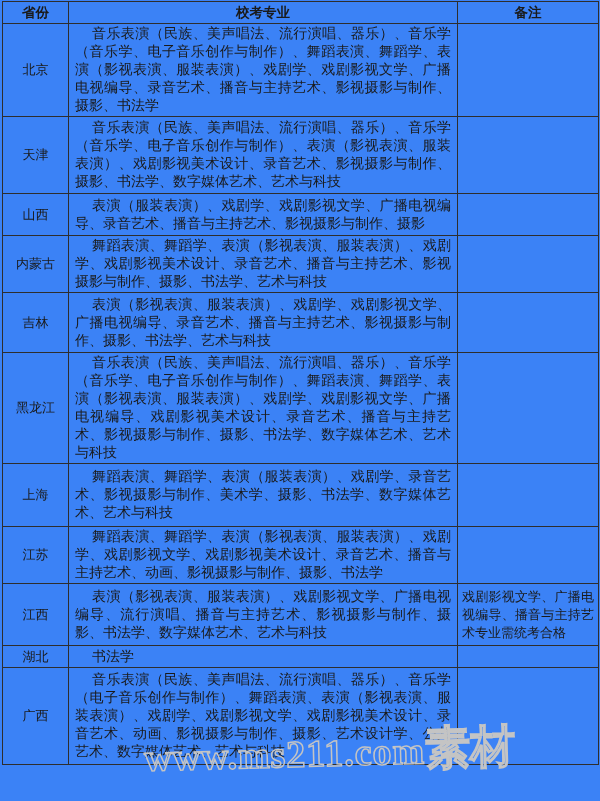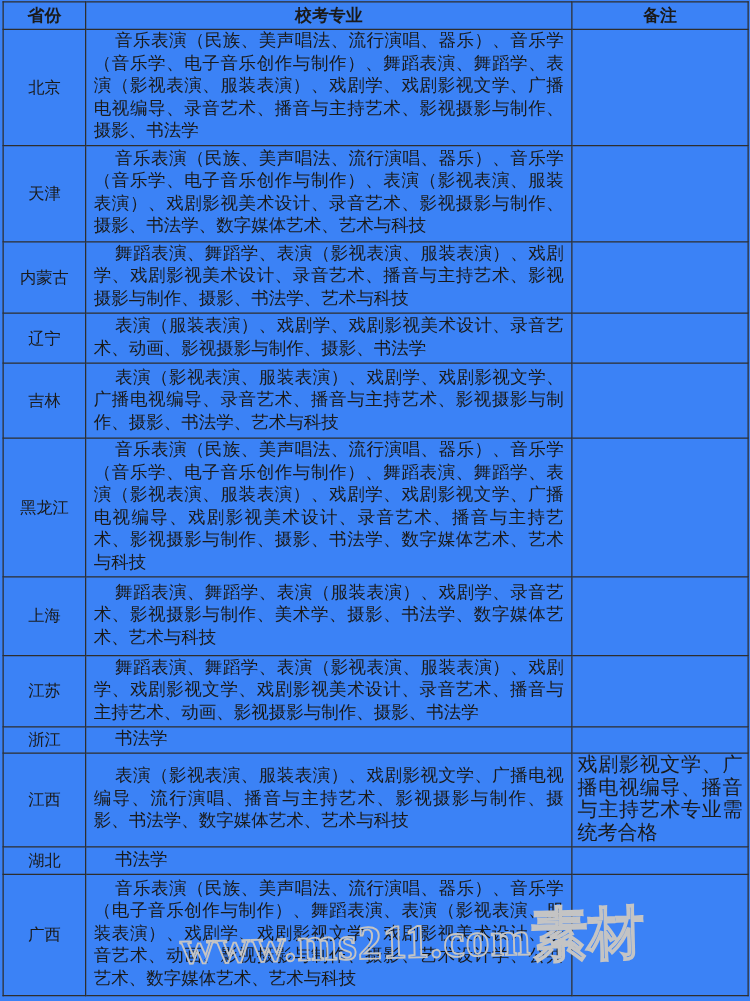--- a/index.html
+++ b/index.html
@@ -42,21 +42,21 @@
     padding: 0 2px;
   }
   td.majors {
     font-size: 14px;
     line-height: 18px;
     text-align: justify;
     text-indent: 17px;
     padding: 1px 6px;
   }
   td.note {
-    font-size: 16px;
+    font-size: 13px;
     line-height: 18px;
     text-align: justify;
     padding: 1px 4px;
     vertical-align: middle;
   }
   .watermark {
     position: absolute;
     left: 144px;
     top: 721px;
     white-space: nowrap;
@@ -97,53 +97,48 @@
       <tr style="height:81px">
         <td class="prov">北京</td>
         <td class="majors">音乐表演（民族、美声唱法、流行演唱、器乐）、音乐学（音乐学、电子音乐创作与制作）、舞蹈表演、舞蹈学、表演（影视表演、服装表演）、戏剧学、戏剧影视文学、广播电视编导、录音艺术、播音与主持艺术、影视摄影与制作、摄影、书法学</td>
         <td class="note"></td>
       </tr>
       <tr style="height:77px">
         <td class="prov">天津</td>
         <td class="majors">音乐表演（民族、美声唱法、流行演唱、器乐）、音乐学（音乐学、电子音乐创作与制作）、表演（影视表演、服装表演）、戏剧影视美术设计、录音艺术、影视摄影与制作、摄影、书法学、数字媒体艺术、艺术与科技</td>
         <td class="note"></td>
       </tr>
+      <tr style="height:42px">
+        <td class="prov">山西</td>
+        <td class="majors">表演（服装表演）、戏剧学、戏剧影视文学、广播电视编导、录音艺术、播音与主持艺术、影视摄影与制作、摄影</td>
+        <td class="note"></td>
+      </tr>
       <tr style="height:56px">
         <td class="prov">内蒙古</td>
         <td class="majors">舞蹈表演、舞蹈学、表演（影视表演、服装表演）、戏剧学、戏剧影视美术设计、录音艺术、播音与主持艺术、影视摄影与制作、摄影、书法学、艺术与科技</td>
-        <td class="note"></td>
-      </tr>
-      <tr style="height:40px">
-        <td class="prov">辽宁</td>
-        <td class="majors">表演（服装表演）、戏剧学、戏剧影视美术设计、录音艺术、动画、影视摄影与制作、摄影、书法学</td>
         <td class="note"></td>
       </tr>
       <tr style="height:60px">
         <td class="prov">吉林</td>
         <td class="majors">表演（影视表演、服装表演）、戏剧学、戏剧影视文学、广播电视编导、录音艺术、播音与主持艺术、影视摄影与制作、摄影、书法学、艺术与科技</td>
         <td class="note"></td>
       </tr>
       <tr style="height:100px">
         <td class="prov">黑龙江</td>
         <td class="majors">音乐表演（民族、美声唱法、流行演唱、器乐）、音乐学（音乐学、电子音乐创作与制作）、舞蹈表演、舞蹈学、表演（影视表演、服装表演）、戏剧学、戏剧影视文学、广播电视编导、戏剧影视美术设计、录音艺术、播音与主持艺术、影视摄影与制作、摄影、书法学、数字媒体艺术、艺术与科技</td>
         <td class="note"></td>
       </tr>
       <tr style="height:63px">
         <td class="prov">上海</td>
         <td class="majors">舞蹈表演、舞蹈学、表演（服装表演）、戏剧学、录音艺术、影视摄影与制作、美术学、摄影、书法学、数字媒体艺术、艺术与科技</td>
         <td class="note"></td>
       </tr>
       <tr style="height:56px">
         <td class="prov">江苏</td>
         <td class="majors">舞蹈表演、舞蹈学、表演（影视表演、服装表演）、戏剧学、戏剧影视文学、戏剧影视美术设计、录音艺术、播音与主持艺术、动画、影视摄影与制作、摄影、书法学</td>
-        <td class="note"></td>
-      </tr>
-      <tr style="height:20px">
-        <td class="prov">浙江</td>
-        <td class="majors">书法学</td>
         <td class="note"></td>
       </tr>
       <tr style="height:62px">
         <td class="prov">江西</td>
         <td class="majors">表演（影视表演、服装表演）、戏剧影视文学、广播电视编导、流行演唱、播音与主持艺术、影视摄影与制作、摄影、书法学、数字媒体艺术、艺术与科技</td>
         <td class="note">戏剧影视文学、广播电视编导、播音与主持艺术专业需统考合格</td>
       </tr>
       <tr style="height:22px">
         <td class="prov">湖北</td>
         <td class="majors">书法学</td>

